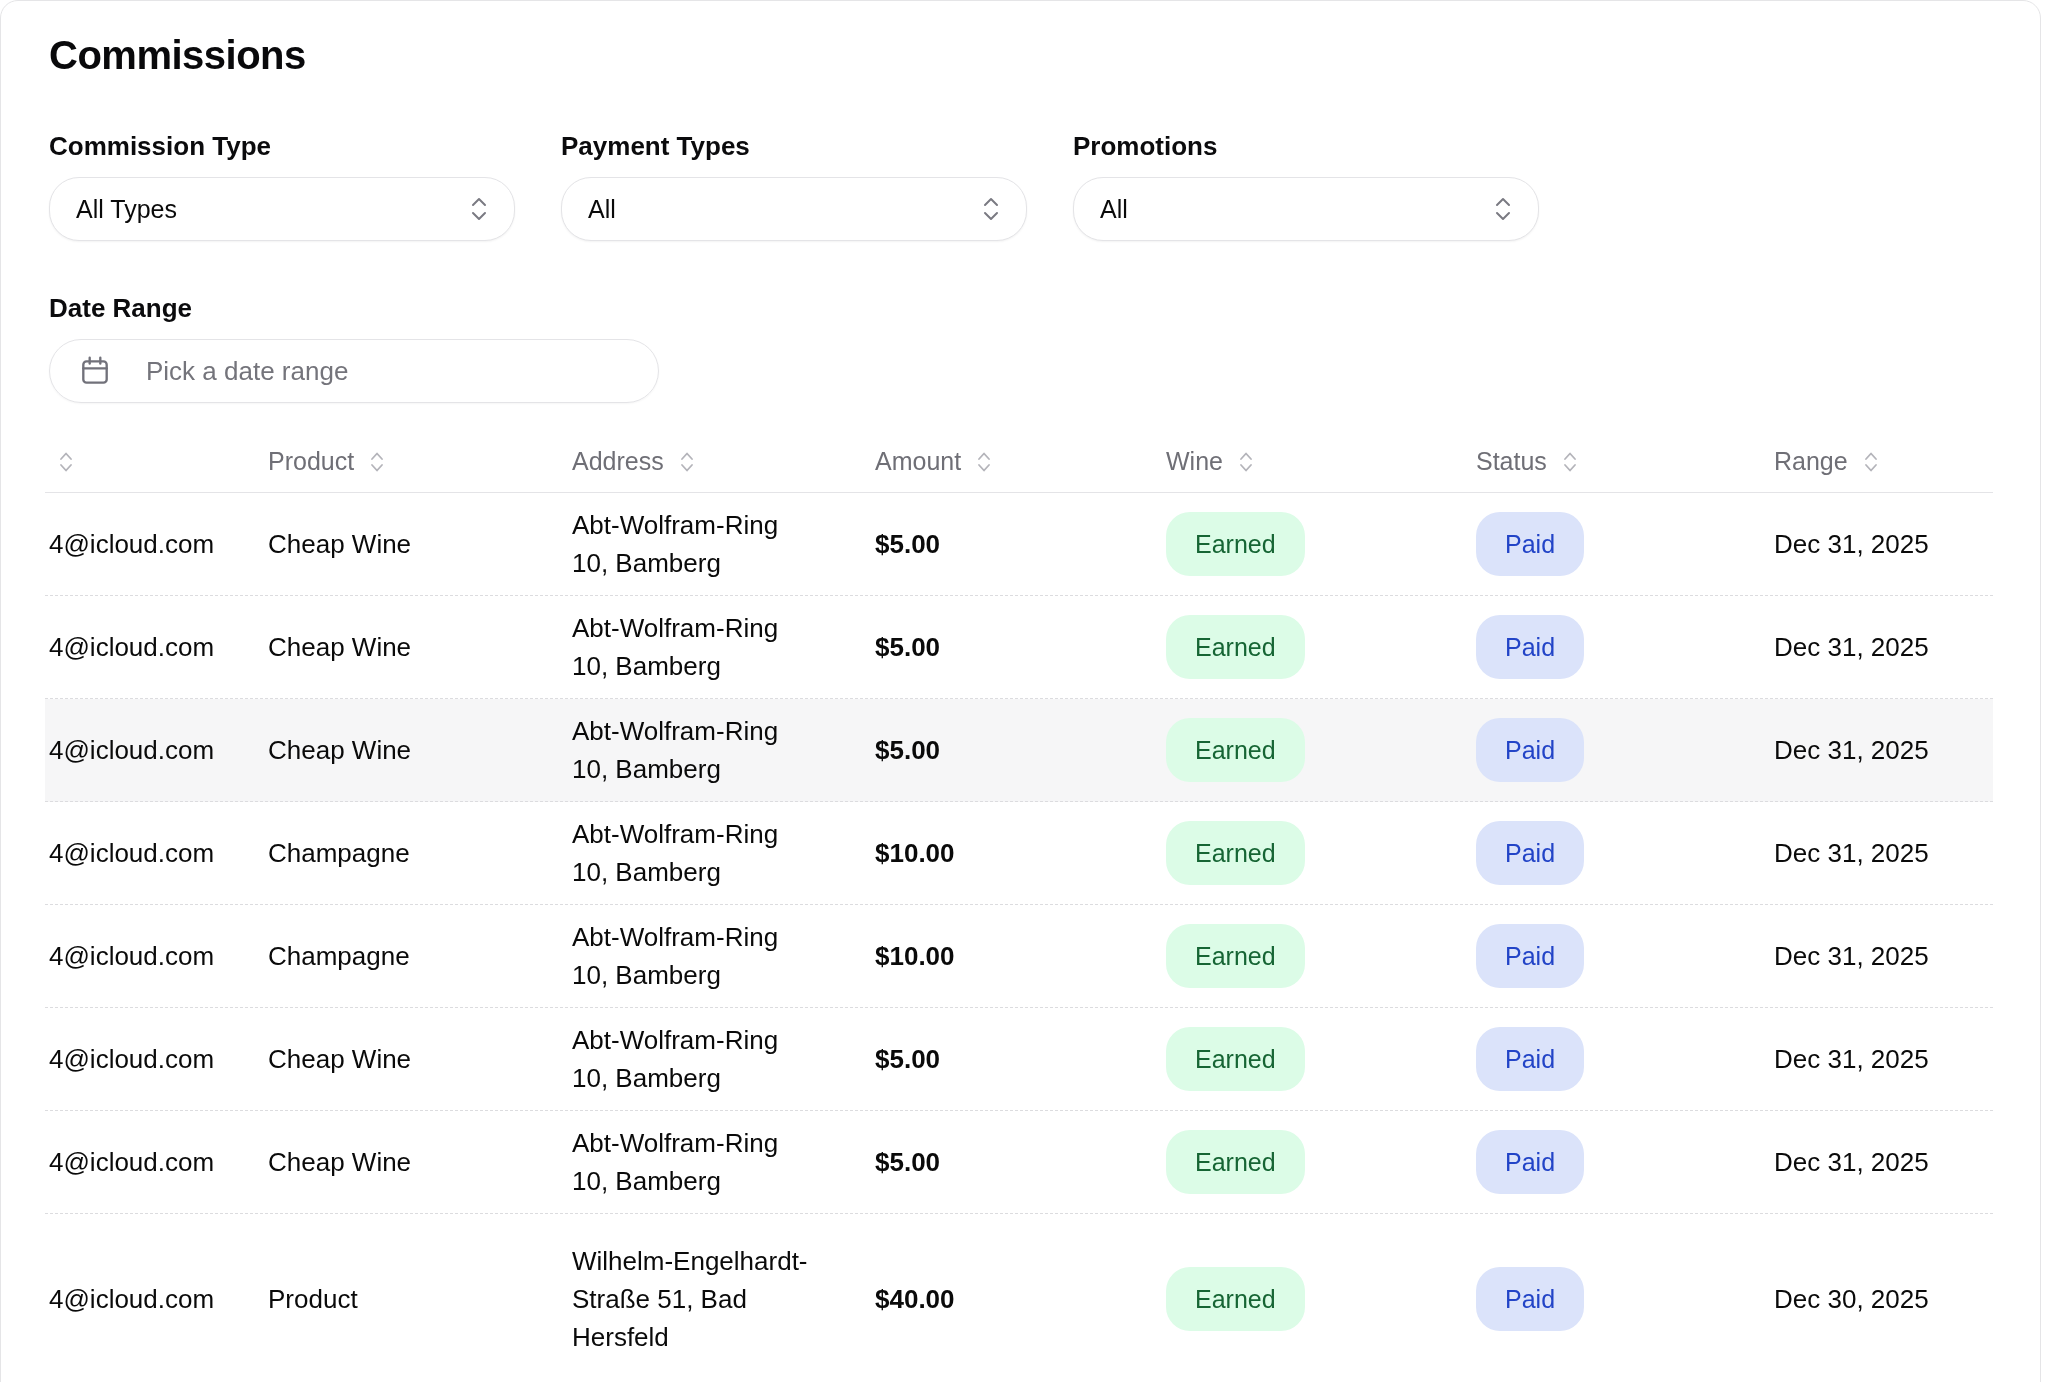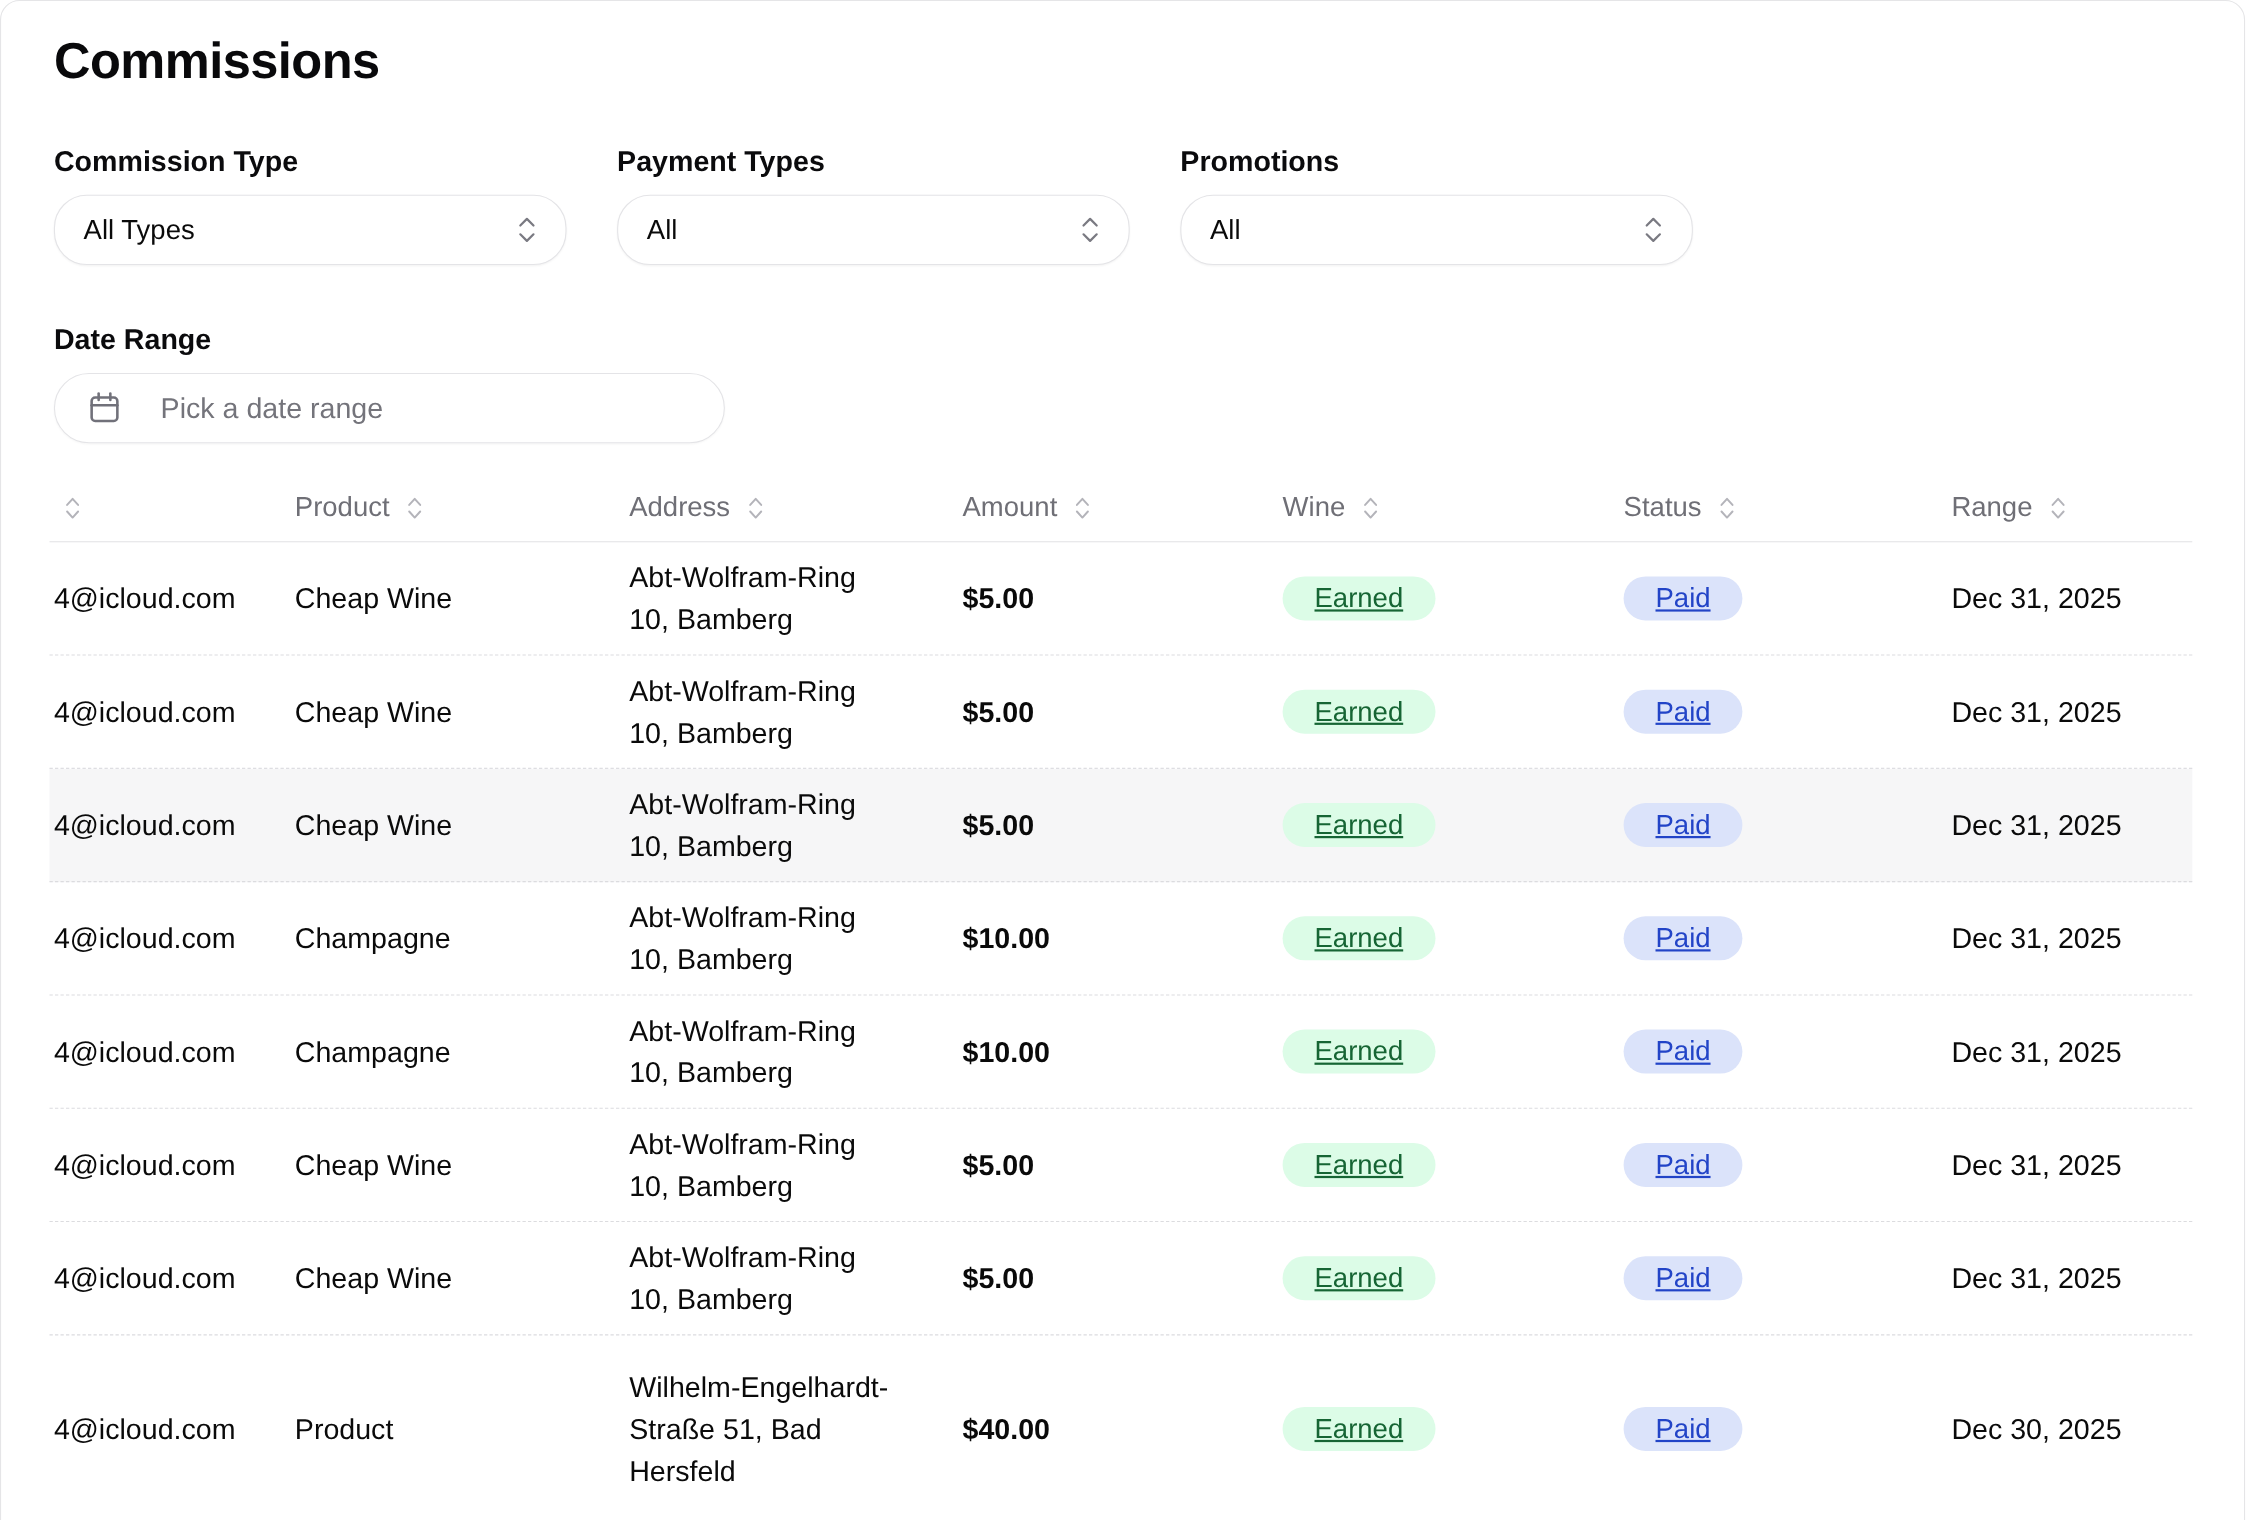--- a/index.html
+++ b/index.html
@@ -1,21 +1,21 @@
 <!DOCTYPE html>
 <html><head>
 <meta charset="utf-8">
 <style>
   * { margin:0; padding:0; box-sizing:border-box; }
   html,body { width:2054px; height:1382px; background:#ffffff; overflow:hidden;
               font-family:"Liberation Sans", sans-serif; color:#0a0a0a; }
   .panel { position:absolute; left:0; top:0; width:2041px; height:1430px;
            background:#fff; border:1px solid #e5e5e7; border-radius:18px;
            padding:34px 48px 0 48px; }
-  .page-title { font-size:46px; font-weight:700; letter-spacing:-0.5px; color:#09090b; line-height:40px; }
+  .page-title { font-size:40px; font-weight:700; letter-spacing:-0.5px; color:#09090b; line-height:40px; }
 
   
   .filters-grid { display:grid; grid-template-columns:466px 466px 466px; column-gap:46px; margin-top:56px; }
   .field-label { font-size:26px; font-weight:600; color:#0b0b0d; line-height:30px; }
   .select { margin-top:16px; height:64px; background:#fff; border:1px solid #e4e4e7; border-radius:30px;
             display:flex; align-items:center; padding:0 24px 0 26px; font-size:25px; color:#0a0a0a;
             box-shadow:0 1px 2px rgba(0,0,0,.05); cursor:pointer; }
   .select .chev { margin-left:auto; display:flex; }
 
   .date-section { margin-top:52px; }
@@ -30,22 +30,22 @@
                 align-items:center; }
   .thead { height:62px; border-bottom:1px solid #e4e4e7; }
   .th { display:flex; align-items:center; gap:14px; font-size:25px; color:#6f6f76; cursor:pointer; }
   .th.first { padding-left:12px; }
   .tr { height:103px; border-bottom:1px dashed #dcdcdf; }
   .tr.last { height:170px; border-bottom:none; }
   .tr.highlight { background:#f6f6f7; }
   .td { font-size:26px; color:#0a0a0a; line-height:38px; }
   .td.first { padding-left:4px; }
   .td.amount { font-weight:700; }
-  .badge { display:inline-flex; align-items:center; height:40px; padding:0 29px; border-radius:24px;
-           font-size:25px; font-weight:500;text-decoration:underline; }
+  .badge { display:inline-flex; align-items:center; height:64px; padding:0 29px; border-radius:24px;
+           font-size:25px; font-weight:500; }
 </style>
 </head>
 <body>
 
 <div class="panel">
 
   <h1 class="page-title">Commissions</h1>
 
   <div class="filters-grid">
     <div>

